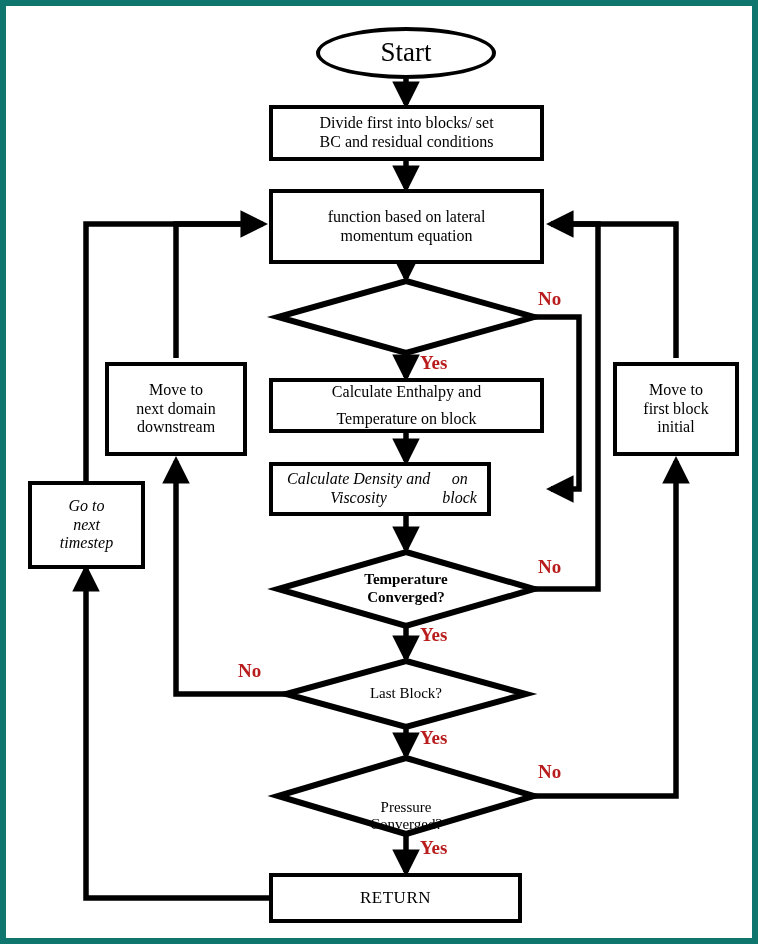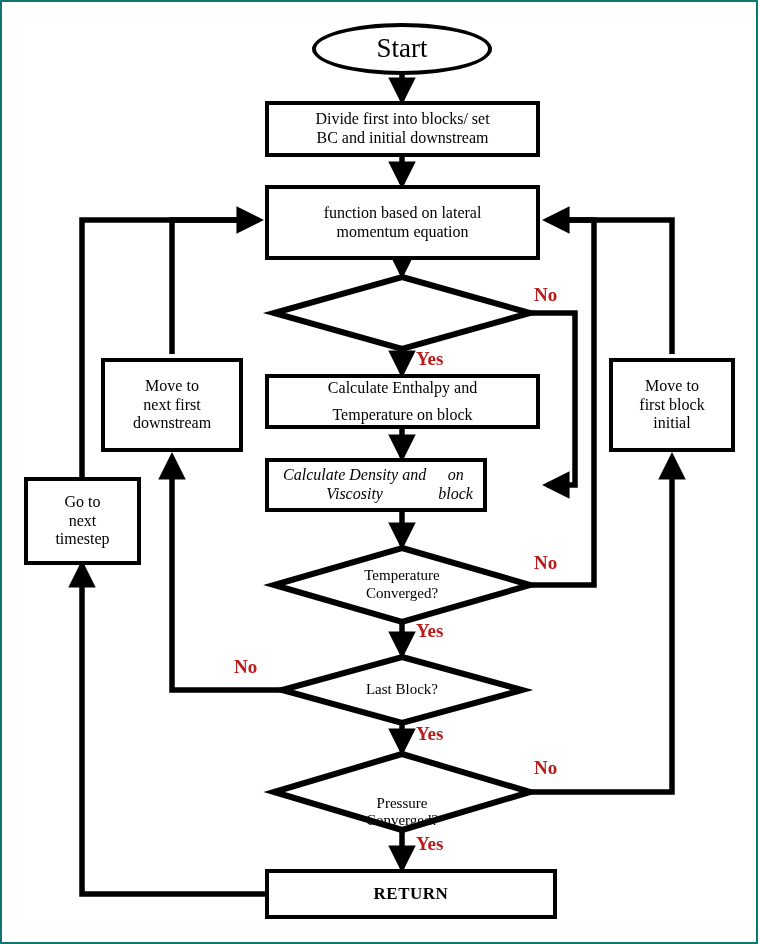--- a/index.html
+++ b/index.html
@@ -5,21 +5,21 @@
   html, body {
     margin: 0;
     padding: 0;
     background: #ffffff;
   }
   #canvas {
     position: relative;
     width: 758px;
     height: 944px;
     background: #ffffff;
-    border: 2px solid #0f766e;
+    border: 6px solid #0f766e;
     box-sizing: border-box;
     overflow: hidden;
     font-family: "Liberation Serif", "DejaVu Serif", serif;
   }
   svg#wires {
     position: absolute;
     left: 0;
     top: 0;
     width: 758px;
     height: 944px;
@@ -129,70 +129,70 @@
 
     </g>
   </svg>
 
   <div class="node terminal" style="left:310px; top:21px; width:180px; height:52px;">
     <span>Start</span>
   </div>
 
   <div class="node proc" style="left:263px; top:99px; width:275px; height:56px; flex-direction:column;">
     <span>Divide first into blocks/ set</span>
-    <span>BC and initial downstream</span>
+    <span>BC and residual conditions</span>
   </div>
 
   <div class="node proc" style="left:263px; top:183px; width:275px; height:75px; flex-direction:column;">
     <span>function based on lateral</span>
     <span>momentum equation</span>
   </div>
 
 
   <div class="node proc" style="left:263px; top:372px; width:275px; height:55px; flex-direction:column;gap:8px;">
     <span>Calculate Enthalpy and</span>
     <span>Temperature on block</span>
   </div>
 
   <div class="node proc" style="left:263px; top:456px; width:222px; height:54px; flex-direction:row;font-style:italic;">
     <span>Calculate Density and Viscosity</span>
     <span>on block</span>
   </div>
 
-  <div class="node decision" style="left:272px; top:546px; width:256px; height:74px; flex-direction:column;">
+  <div class="node decision" style="left:272px; top:546px; width:256px; height:74px; flex-direction:column;font-weight:bold;">
     <span class="dlabel">Temperature</span>
     <span class="dlabel">Converged?</span>
   </div>
 
   <div class="node decision" style="left:280px; top:655px; width:240px; height:66px;">
     <span class="dlabel">Last Block?</span>
   </div>
 
   <div class="node decision" style="left:272px; top:752px; width:256px; height:76px; flex-direction:column;justify-content:flex-end;">
     <span class="dlabel">Pressure</span>
     <span class="dlabel">Converged?</span>
   </div>
 
-  <div class="node proc ret" style="left:263px; top:867px; width:292px; height:50px;font-weight:bold;">
+  <div class="node proc ret" style="left:263px; top:867px; width:253px; height:50px;">
     <span>RETURN</span>
   </div>
 
   <div class="node proc" style="left:99px; top:356px; width:142px; height:94px; flex-direction:column;">
     <span>Move to</span>
-    <span>next first</span>
+    <span>next domain</span>
     <span>downstream</span>
   </div>
 
   <div class="node proc" style="left:607px; top:356px; width:126px; height:94px; flex-direction:column;">
     <span>Move to</span>
     <span>first block</span>
     <span>initial</span>
   </div>
 
-  <div class="node proc" style="left:22px; top:475px; width:117px; height:88px; flex-direction:column;">
+  <div class="node proc" style="left:22px; top:475px; width:117px; height:88px; flex-direction:column;font-style:italic;">
     <span>Go to</span>
     <span>next</span>
     <span>timestep</span>
   </div>
 
   <div class="edge-label" style="left:532px; top:282px;">No</div>
   <div class="edge-label" style="left:414px; top:346px;">Yes</div>
   <div class="edge-label" style="left:532px; top:550px;">No</div>
   <div class="edge-label" style="left:414px; top:618px;">Yes</div>
   <div class="edge-label" style="left:232px; top:654px;">No</div>

